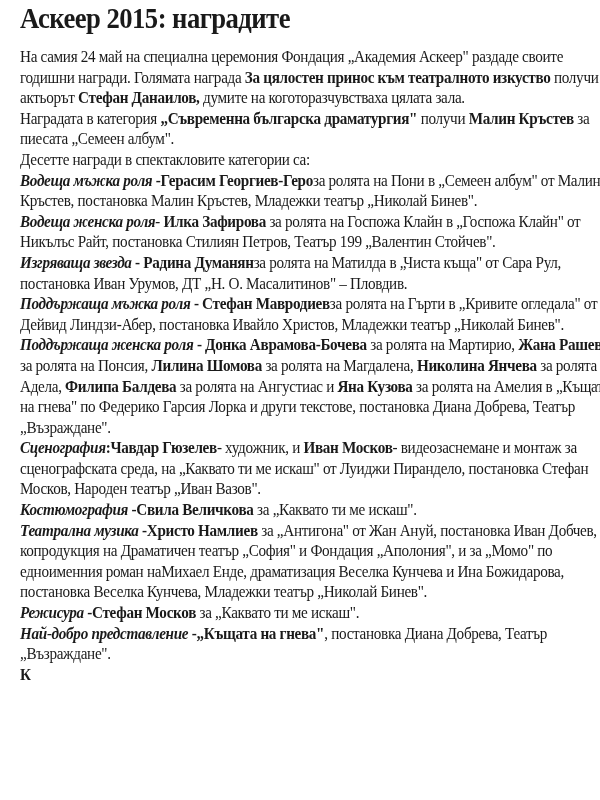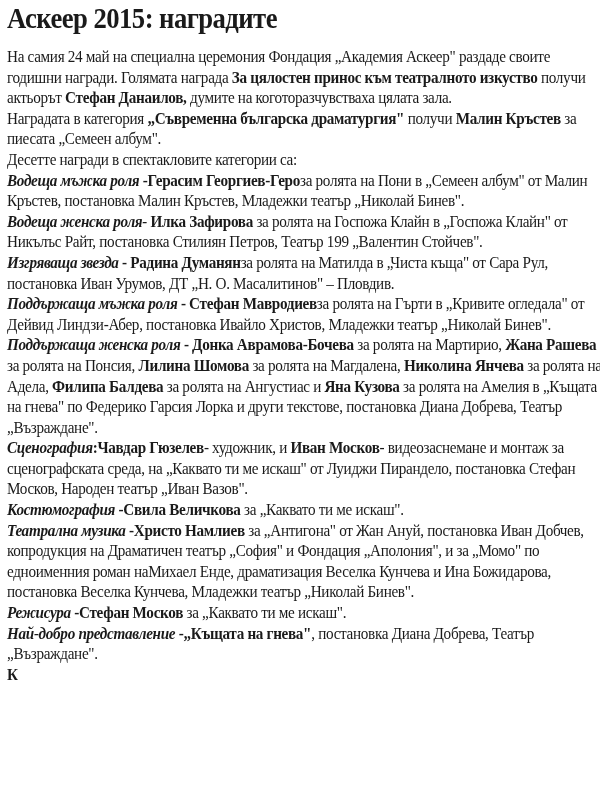--- a/index.html
+++ b/index.html
@@ -8,21 +8,21 @@
       background: #ffffff;
     }
     body {
       width: 600px;
       height: 800px;
       overflow: hidden;
       font-family: "Liberation Serif", "DejaVu Serif", serif;
       color: #1a1a1a;
     }
     .page {
-      padding: 0 3px 0 7px;
+      padding: 0 3px 0 20px;
     }
     h1 {
       font-family: "Liberation Serif", serif;
       font-size: 29px;
       font-weight: bold;
       margin: 0;
       padding-top: 1px;
       line-height: 34px;
       letter-spacing: -0.6px;
       transform: scaleX(0.92);

